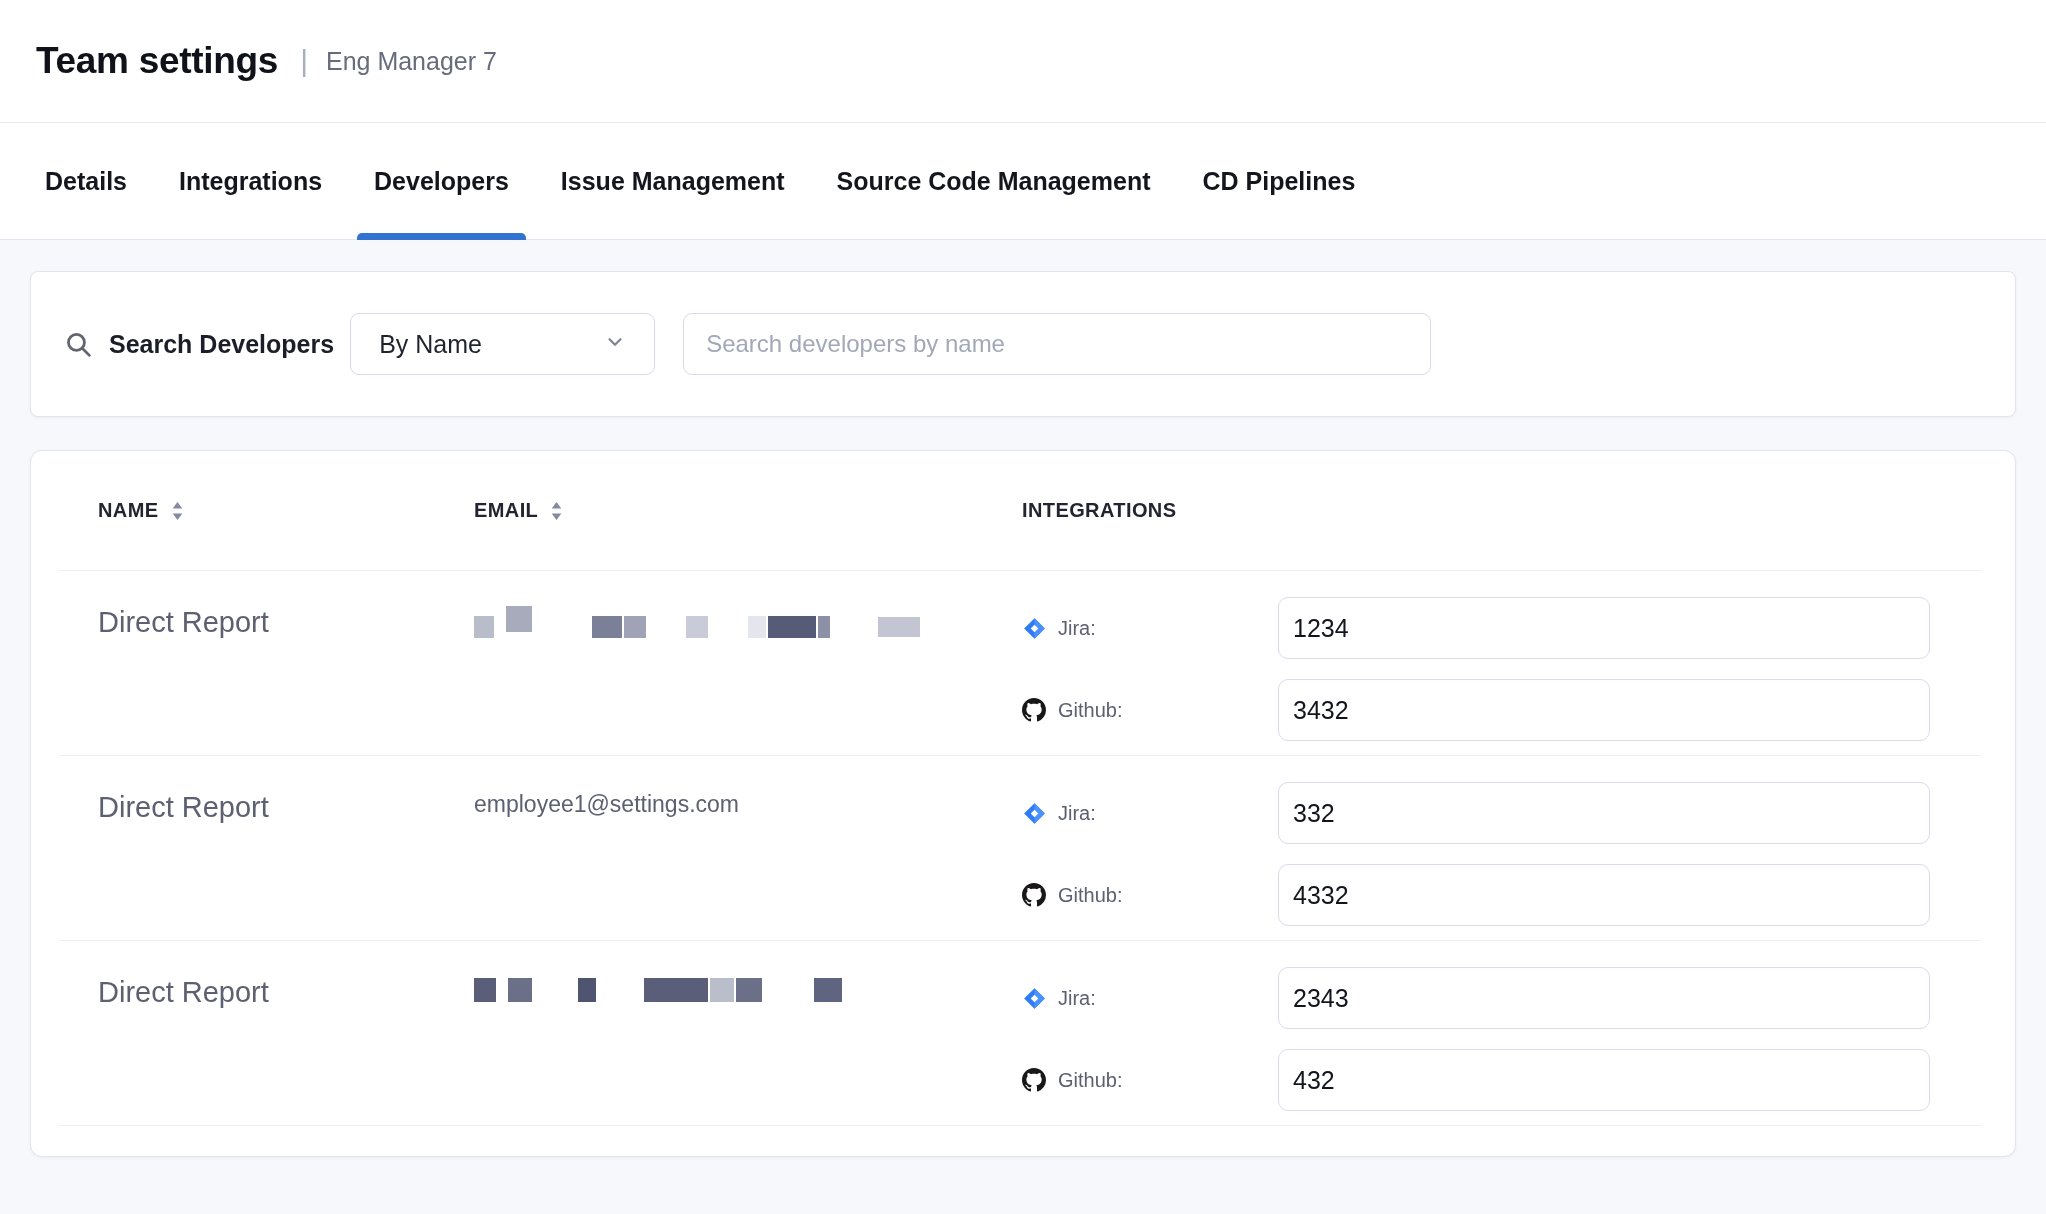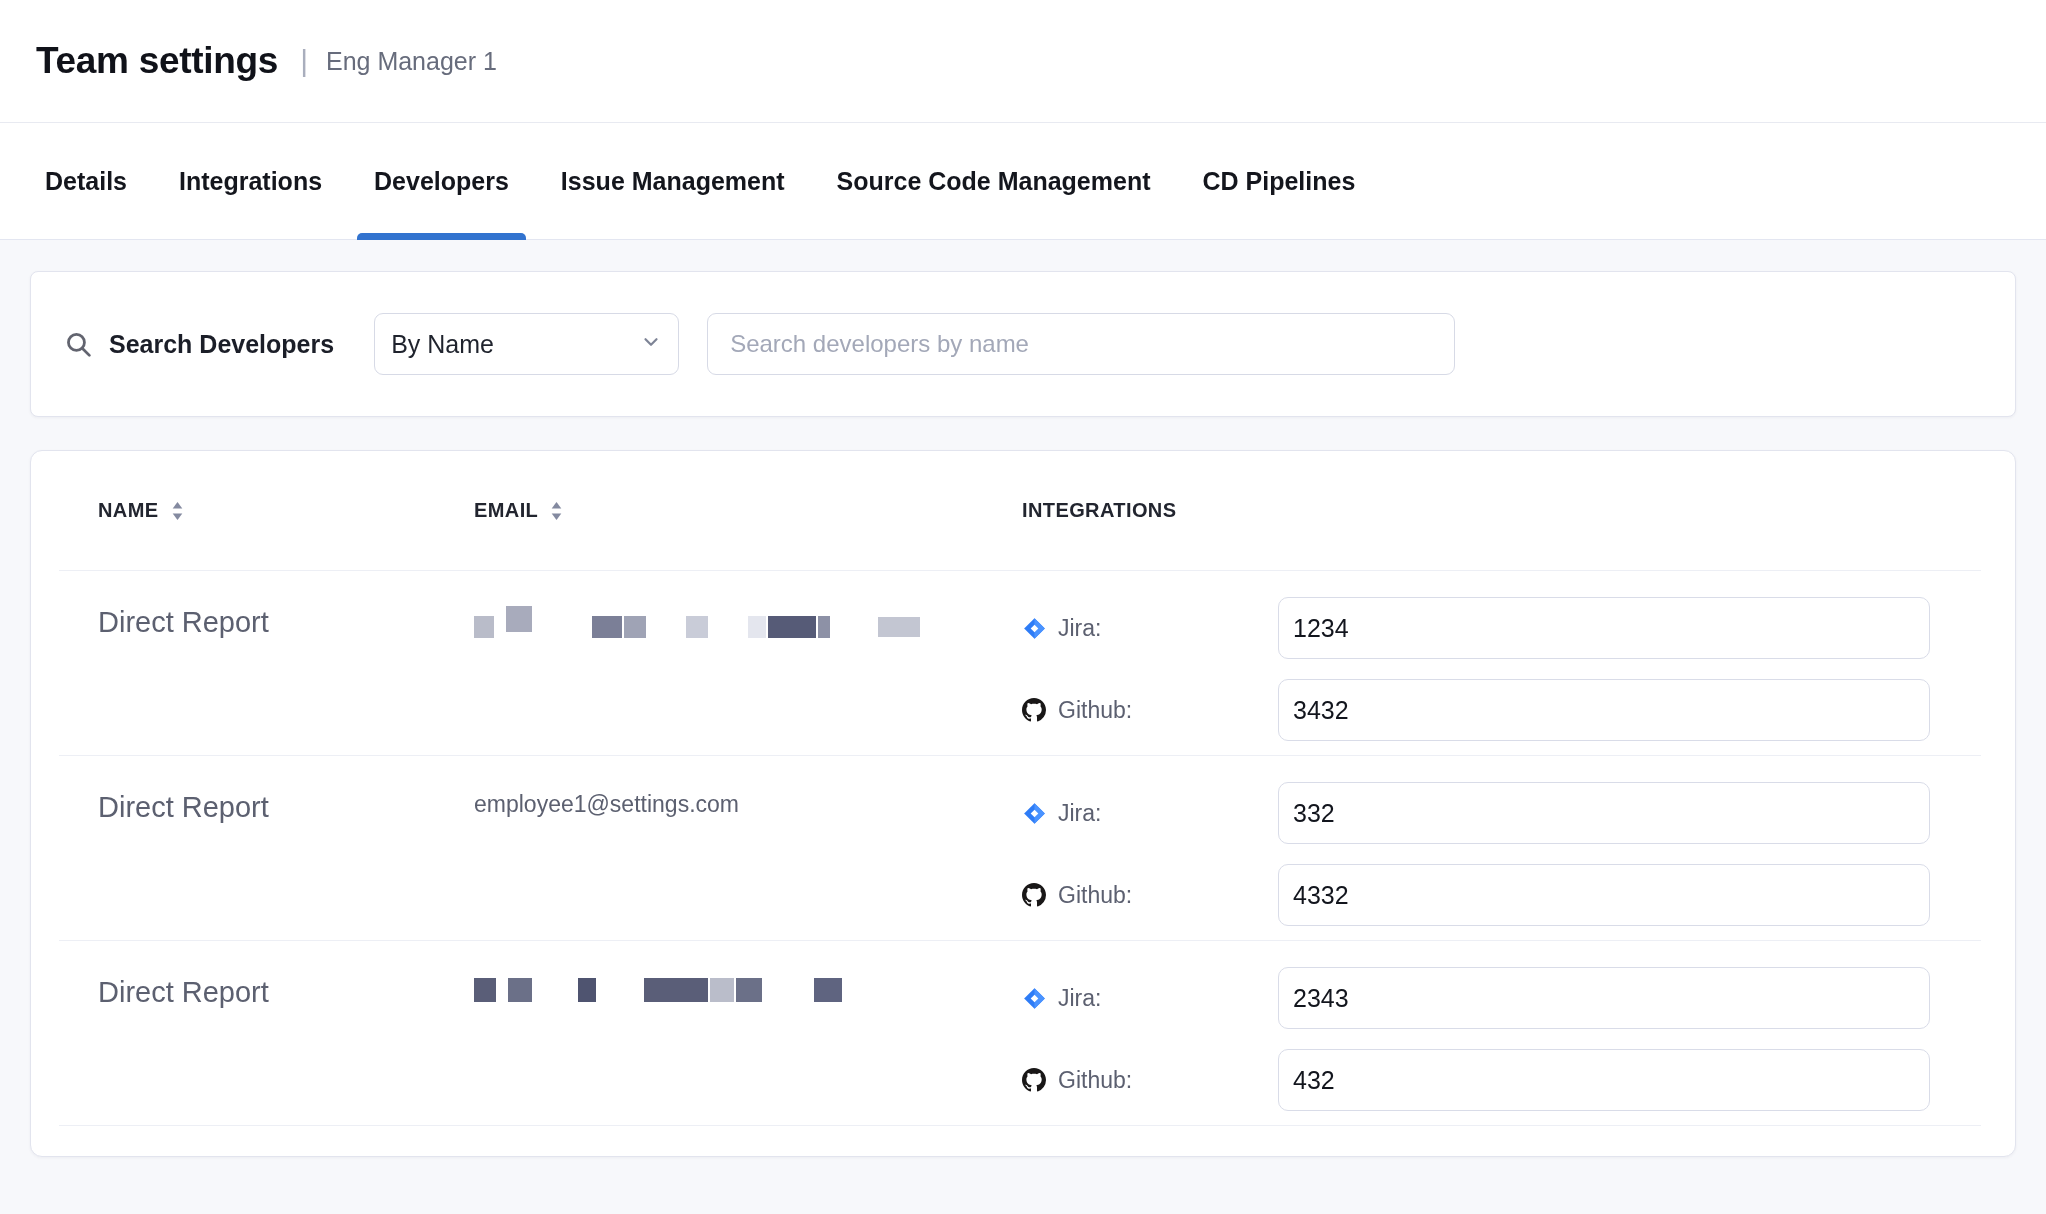--- a/index.html
+++ b/index.html
@@ -23,21 +23,21 @@
   .tabbar { height:118px; background:#fff; border-top:1px solid #e8eaf1; border-bottom:1px solid #e3e6f1; display:flex; align-items:stretch; padding:0 28px; }
   .tab { position:relative; display:flex; align-items:center; padding:0 17px; margin-right:18px; font-size:25px; font-weight:600; color:#14161d; cursor:pointer; white-space:nowrap; }
   .tab.active::after { content:""; position:absolute; left:0; right:0; bottom:-1px; height:7px; background:var(--accent); border-radius:5px 5px 0 0; }
 
   
   .content { padding:31px 30px 0 30px; }
 
   .search-card { height:146px; background:#fff; border:1px solid #e2e4ee; border-radius:8px; display:flex; align-items:center; padding:0 33px; box-shadow:0 1px 3px rgba(35,45,75,0.05); }
   .search-icon { display:inline-flex; }
   .search-label { font-size:25px; font-weight:700; color:#1b1e28; margin-left:16px; white-space:nowrap; }
-  .filter-select { margin-left:40px; width:305px; height:62px; border:1px solid #d7dae6; border-radius:9px; display:flex; align-items:center; justify-content:space-between; padding:0 16px; font-size:25px; color:#1f232d; background:#fff; cursor:pointer; }
+  .filter-select { margin-left:16px; width:305px; height:62px; border:1px solid #d7dae6; border-radius:9px; display:flex; align-items:center; justify-content:space-between; padding:0 28px; font-size:25px; color:#1f232d; background:#fff; cursor:pointer; }
   .search-input { margin-left:28px; width:748px; height:62px; border:1px solid #d7dae6; border-radius:9px; padding:0 22px; font-size:24px; color:#1b1e28; background:#fff; font-family:inherit; outline:none; }
   .search-input::placeholder { color:#a3a8b8; }
 
   
   .table-card { margin-top:33px; background:#fff; border:1px solid #e2e4ee; border-radius:12px; box-shadow:0 1px 3px rgba(35,45,75,0.05); padding-bottom:30px; }
   .thead { height:119px; display:flex; align-items:center; padding:0 34px 0 67px; }
   .th { display:flex; align-items:center; gap:12px; font-size:20px; font-weight:700; color:#22252f; letter-spacing:0.4px; }
   .th-name { width:376px; }
   .th-email { width:548px; }
   .th-int { flex:1; }
@@ -46,30 +46,30 @@
 
   .row { display:flex; padding:26px 34px 14px 67px; }
   .cell-name { width:376px; font-size:29px; color:#5c6070; padding-top:9px; }
   .cell-email { width:548px; font-size:23px; color:#5c6070; padding-top:9px; }
   .blocks { display:inline-flex; align-items:flex-start; }
   .blocks span { display:inline-block; }
   .cell-int { flex:1; }
   .int-line { display:flex; align-items:center; }
   .int-line + .int-line { margin-top:20px; }
   .int-icon { width:24px; height:24px; display:inline-flex; align-items:center; justify-content:center; }
-  .int-label { margin-left:12px; width:220px; font-size:23px; color:#5c6070; }
+  .int-label { margin-left:12px; width:220px; font-size:20px; color:#5c6070; }
   .int-input { width:652px; height:62px; border:1px solid #d9dce8; border-radius:10px; padding:0 14px; font-size:25px; color:#12151d; background:#fff; font-family:inherit; outline:none; }
 </style>
 </head>
 <body>
 
 <div class="header">
   <span class="title">Team settings</span>
   <span class="sep">|</span>
-  <span class="subtitle">Eng Manager 1</span>
+  <span class="subtitle">Eng Manager 7</span>
 </div>
 
 <div class="tabbar">
     <div class="tab">
     <span>Details</span>
   </div>
     <div class="tab">
     <span>Integrations</span>
   </div>
     <div class="tab active">

